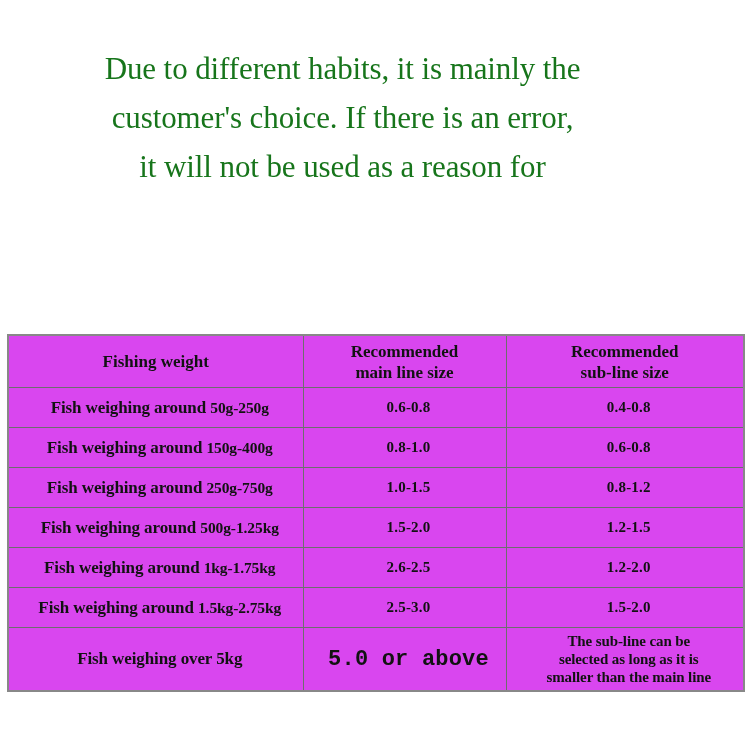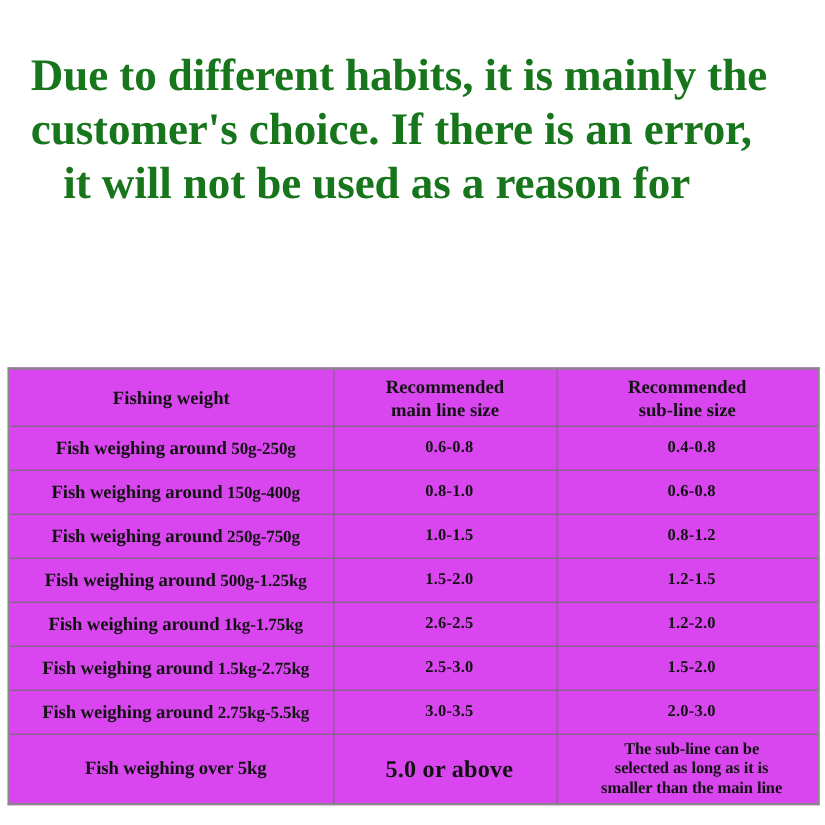--- a/index.html
+++ b/index.html
@@ -25,22 +25,22 @@
 
   
   .notice {
     position: absolute;
     left: 0;
     top: 44px;
     width: 685px;
     text-align: center;
     color: #17751b;
     font-family: "Liberation Serif", "DejaVu Serif", serif;
-    font-weight: bold;
-    font-size: 41px;
+    font-weight: normal;
+    font-size: 31px;
     line-height: 49px;
     letter-spacing: -0.1px;
     padding: 0 28px;
     box-sizing: border-box;
     -webkit-font-smoothing: antialiased;
   }
   .notice-line {
     display: block;
     white-space: nowrap;
   }
@@ -105,20 +105,21 @@
   
   tr.last-row td { height: 62px; }
   tr.last-row td.cell-sub {
     font-size: 15px;
     line-height: 18px;
     font-weight: bold;
     letter-spacing: -0.1px;
   }
   tr.last-row td.cell-main {
     font-size: 22px;
+    font-family: Liberation Mono, monospace;
   }
 </style>
 </head>
 <body>
 
 <div id="page">
 
   <div class="notice" style="color: rgb(23, 117, 27);">
     <span class="notice-line">Due to different habits, it is mainly the</span>
     <span class="notice-line">customer's choice. If there is an error,</span>
@@ -169,25 +170,20 @@
         <tr class="data-row">
           <td class="cell-weight"><span>Fish weighing around </span><span class="qty">1kg-1.75kg</span></td>
           <td class="cell-main">2.6-2.5</td>
           <td class="cell-sub">1.2-2.0</td>
         </tr>
         <tr class="data-row">
           <td class="cell-weight"><span>Fish weighing around </span><span class="qty">1.5kg-2.75kg</span></td>
           <td class="cell-main">2.5-3.0</td>
           <td class="cell-sub">1.5-2.0</td>
         </tr>
-        <tr class="data-row">
-          <td class="cell-weight"><span>Fish weighing around </span><span class="qty">2.75kg-5.5kg</span></td>
-          <td class="cell-main">3.0-3.5</td>
-          <td class="cell-sub">2.0-3.0</td>
-        </tr>
         <tr class="data-row last-row">
           <td class="cell-weight">Fish weighing over 5kg</td>
           <td class="cell-main">5.0 or above</td>
           <td class="cell-sub">
             <span class="th-2line">The sub-line can be</span>
             <span class="th-2line">selected as long as it is</span>
             <span class="th-2line">smaller than the main line</span>
           </td>
         </tr>
       </tbody>

